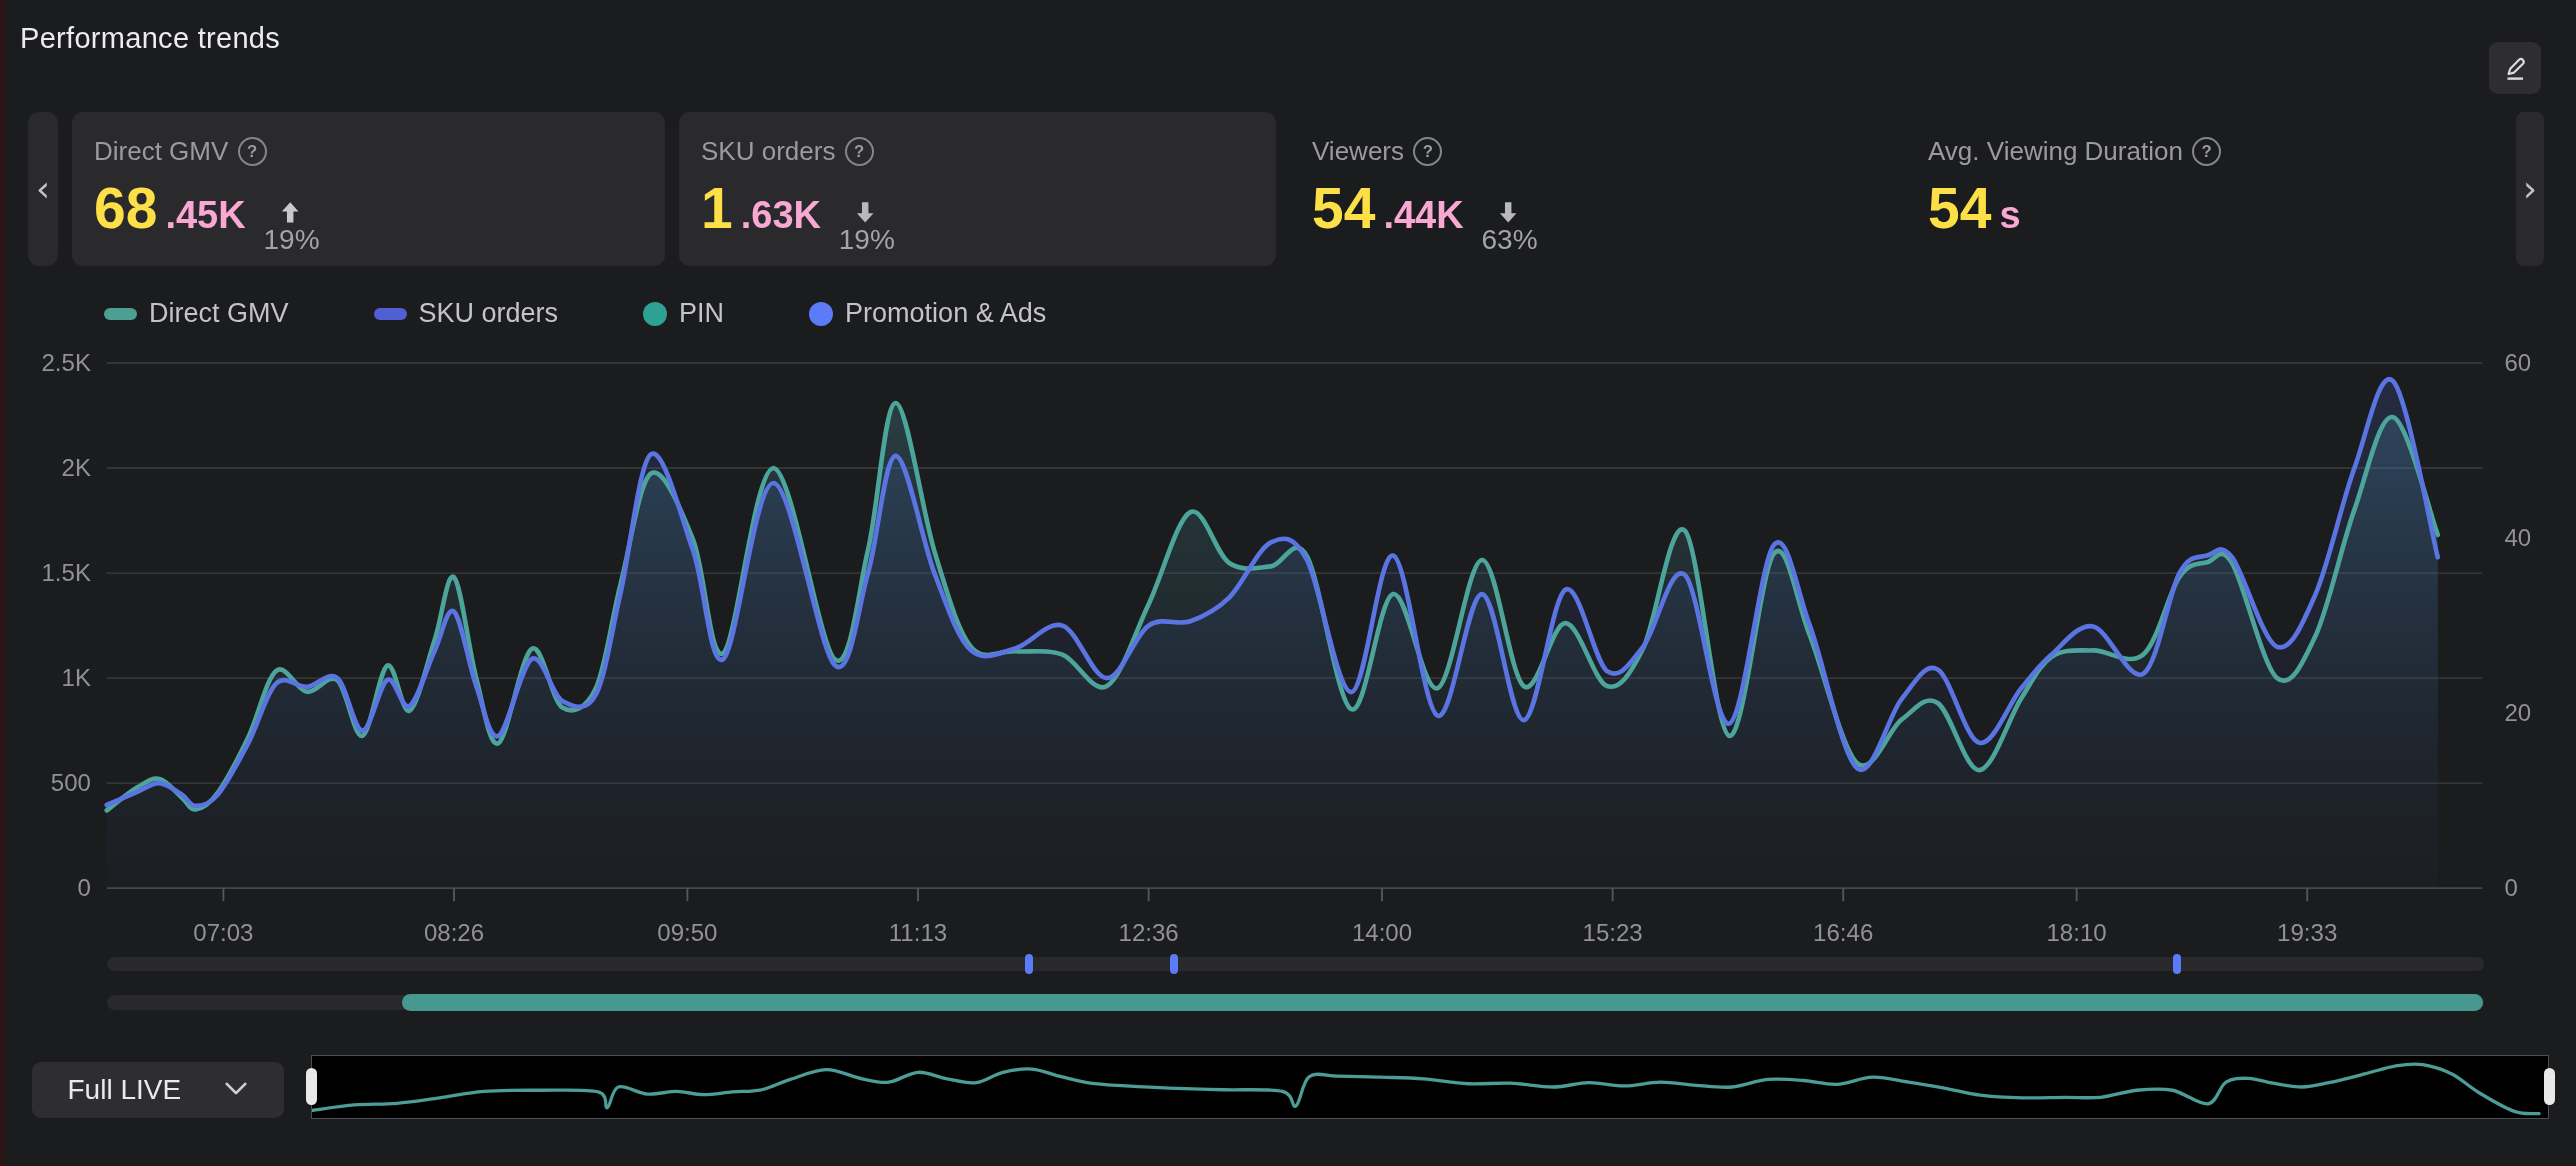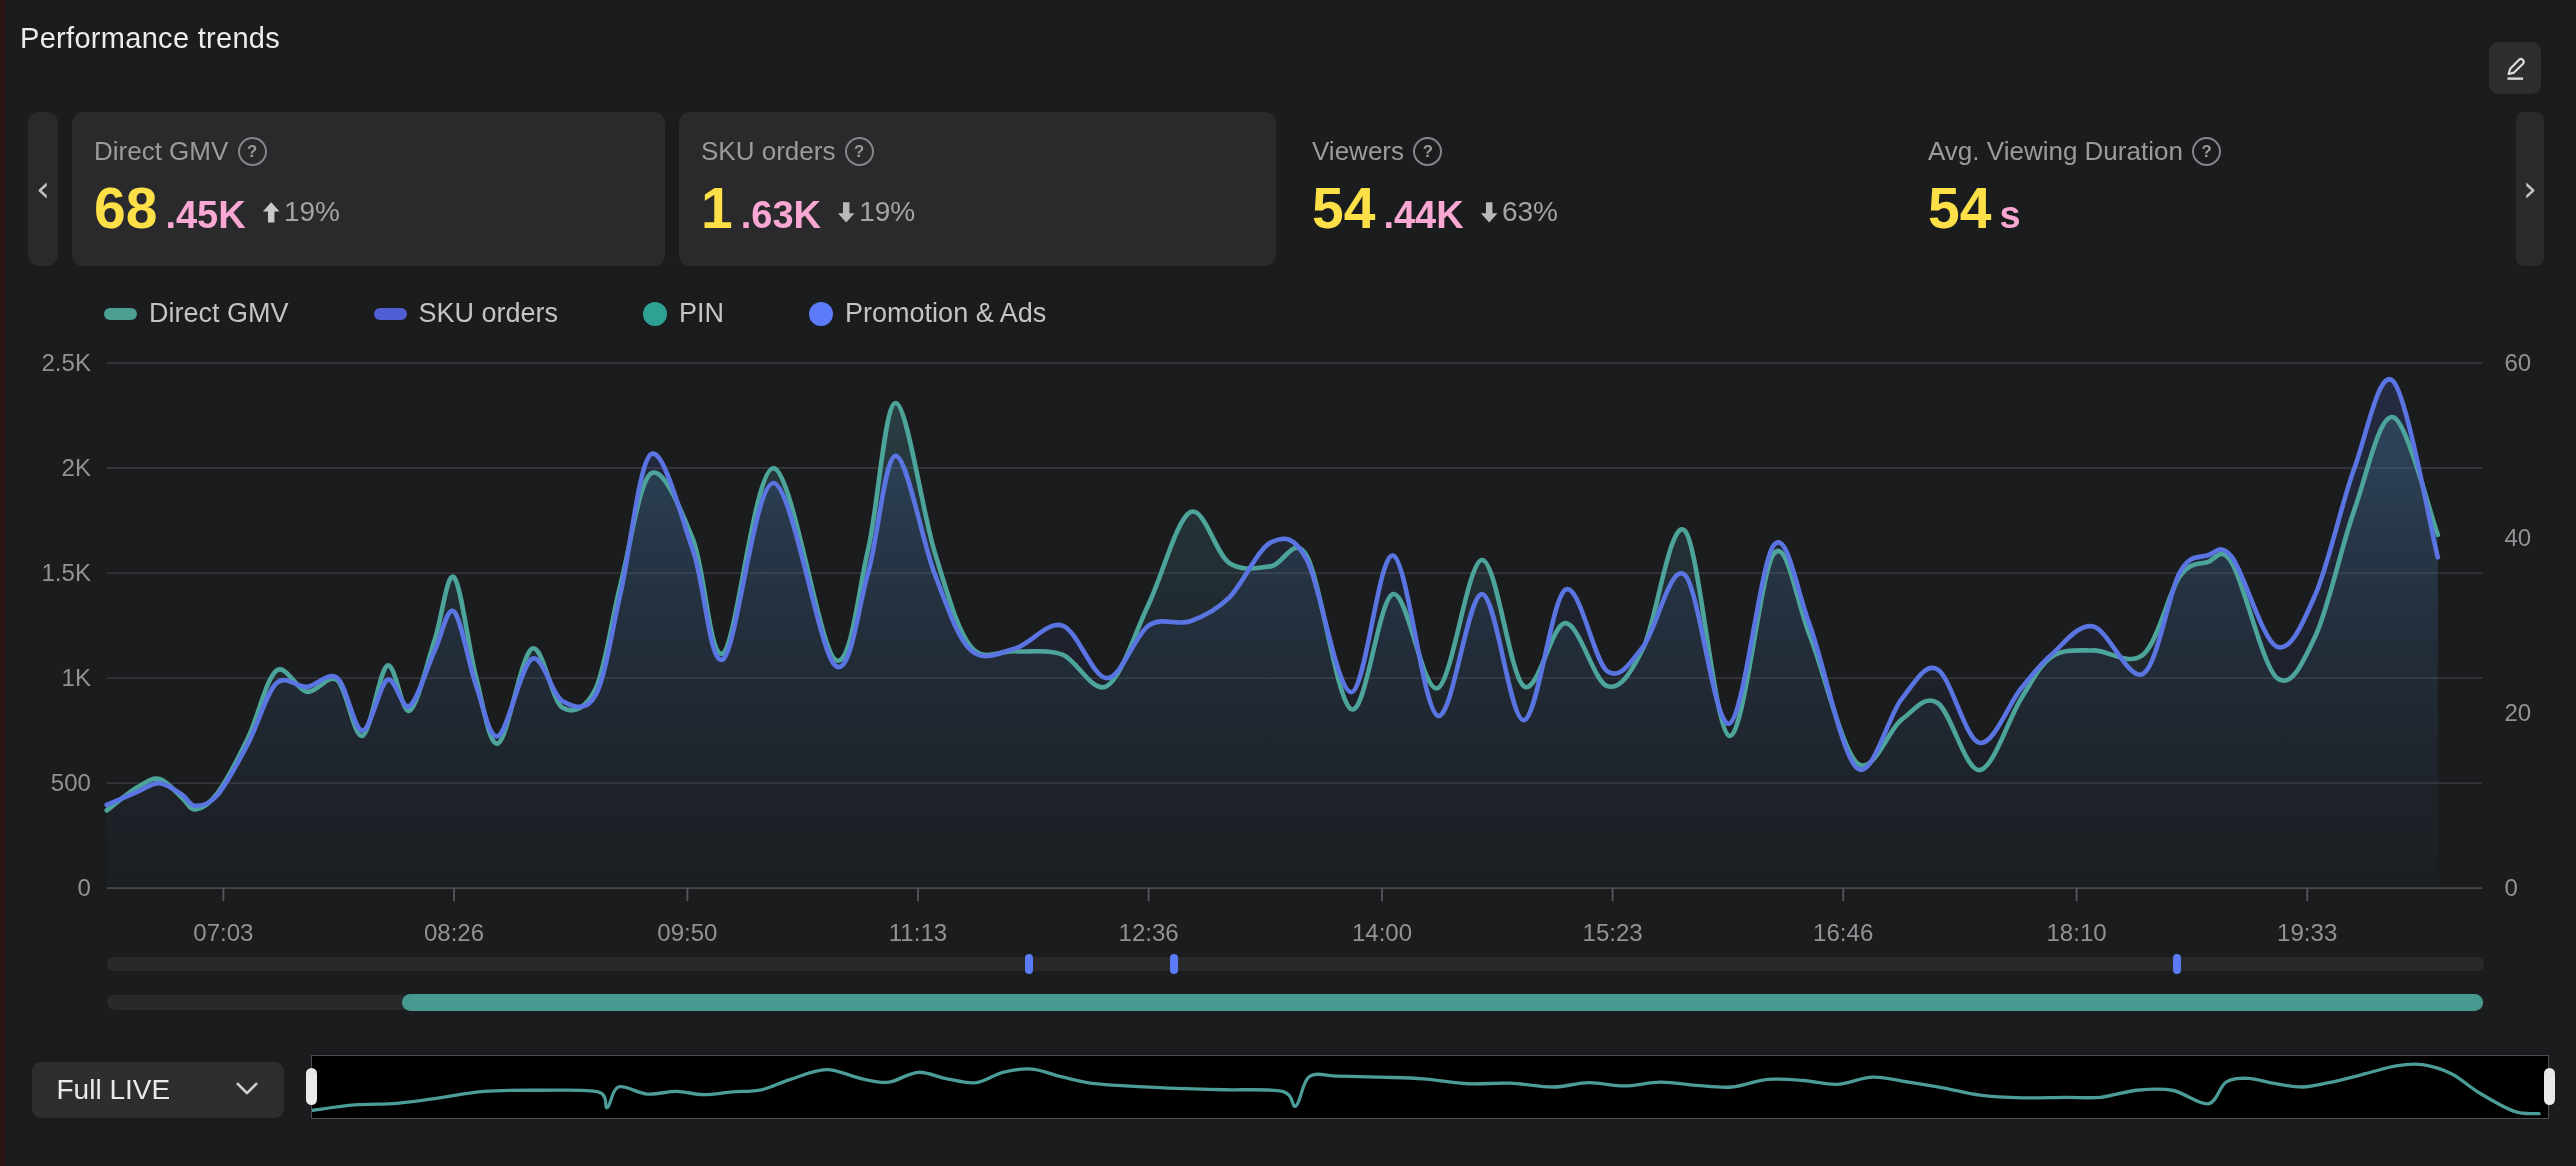--- a/index.html
+++ b/index.html
@@ -12,41 +12,41 @@
             display:flex;align-items:center;justify-content:center;cursor:pointer;}
   
   .card{top:112px;height:154px;border-radius:11px;box-sizing:border-box;padding:24px 0 0 22px;}
   .card.solid{background:#2a2a2c;}
   .card-label{display:flex;align-items:center;gap:9.3px;font-size:26px;color:#9b9b9d;}
   .qmark{width:25px;height:25px;border:2.3px solid #85858a;border-radius:50%;display:inline-flex;
          align-items:center;justify-content:center;font-size:16.7px;font-weight:700;color:#9b9b9d;flex:0 0 auto;}
   .card-value{display:flex;align-items:baseline;margin-top:13px;}
   .value-main{font-size:57px;font-weight:700;color:#fde047;line-height:1;}
   .value-sub{font-size:38px;font-weight:700;color:#f9a8d4;margin-left:8px;}
-  .delta{display:inline-flex;align-items:center;margin-left:15px;transform:translateY(-3.7px);}
+  .delta{display:inline-flex;align-items:center;margin-left:15px;transform:translateY(-3.7px);flex-direction:column;}
   .delta-pct{font-size:28px;color:#a4a4a6;margin-left:2.8px;}
   .carousel-strip{top:112px;height:154px;background:#2a2a2c;display:flex;align-items:center;justify-content:center;}
   .carousel-chevron{font-size:35px;color:#c2c2c4;line-height:1;font-family:"DejaVu Sans",sans-serif;}
   
   .legend{left:104px;top:293px;height:41px;display:flex;align-items:center;gap:85px;}
   .legend-item{display:flex;align-items:center;gap:12px;}
   .legend-label{font-size:27px;color:#c4c4c6;}
   .marker{flex:0 0 auto;}
   .marker.dash{width:33px;height:12px;border-radius:6.5px;}
   .marker.dot{width:24px;height:24px;border-radius:50%;}
   
   .scrub-track{left:107px;width:2377px;background:#29292c;border-radius:8.3px;}
   .scrub-track.row1{top:957px;height:14px;}
   .scrub-track.row2{top:995px;height:15px;}
   .promo-dot{position:absolute;width:8.3px;height:19.5px;border-radius:4.6px;top:-2.8px;}
   .pin-bar{position:absolute;height:16.7px;border-radius:8.3px;top:-0.9px;}
   
   .range-btn{left:31.5px;top:1062px;width:252px;height:56px;background:#2e2e31;border-radius:9.3px;
              display:flex;align-items:center;justify-content:space-between;box-sizing:border-box;
-             padding:0 25px;cursor:pointer;}
+             padding:0 36px;cursor:pointer;}
   .range-label{font-size:28px;color:#eaeaec;}
   .minibox{left:311px;top:1055px;width:2238px;height:64px;background:#000;border:1.9px solid #4d4d55;
            box-sizing:border-box;}
   .mini-handle{width:11px;height:37px;background:#e9e9ea;border-radius:5.6px;top:1068px;}
   svg text{font-family:"Liberation Sans","DejaVu Sans",sans-serif;}
 </style>
 </head>
 <body>
 
 <div class="page">

